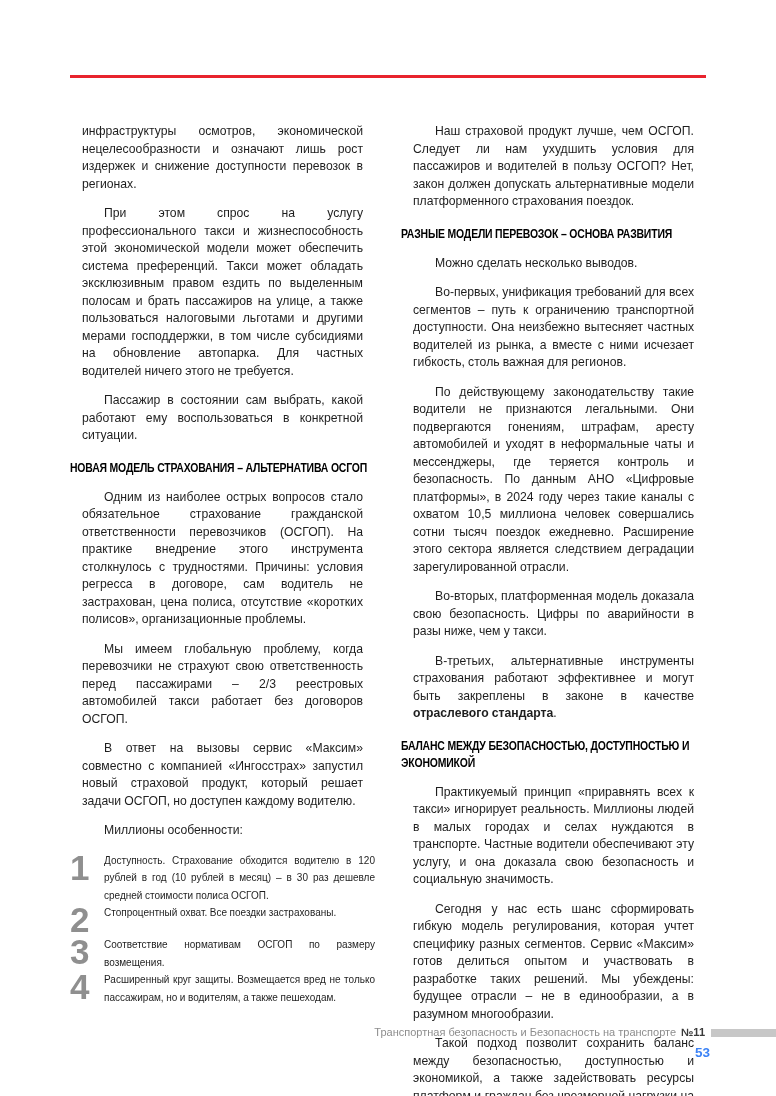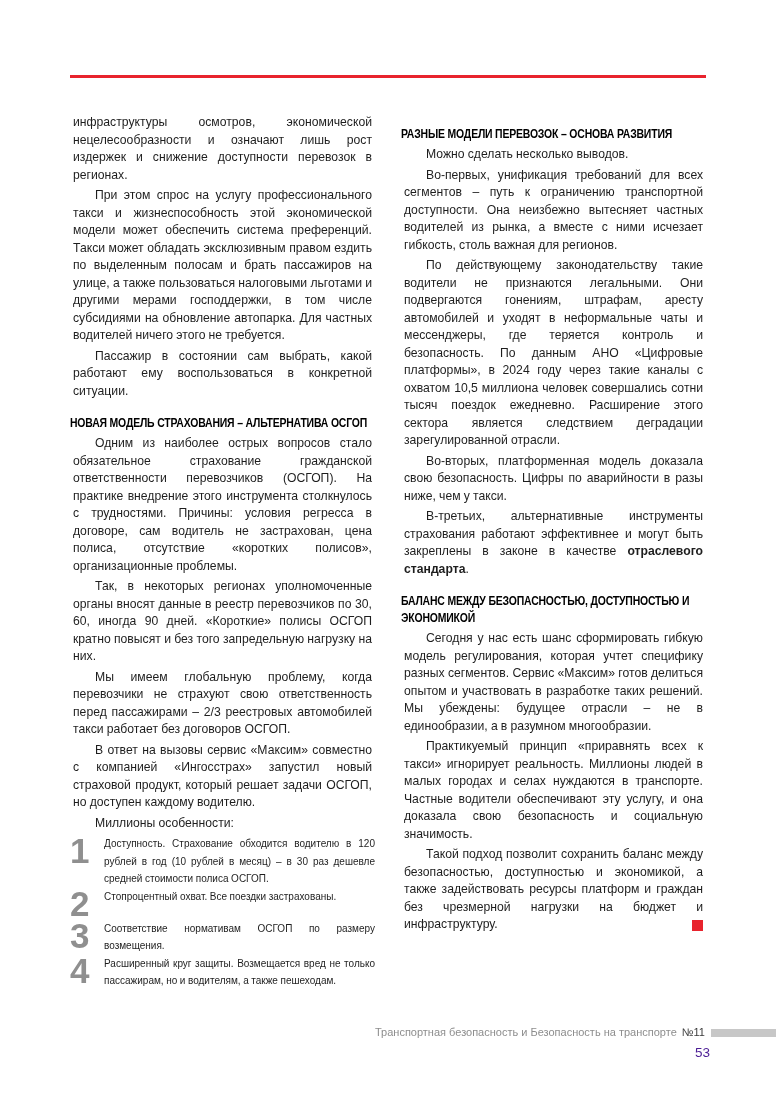--- a/index.html
+++ b/index.html
@@ -11,21 +11,21 @@
   .top-rule{
     position:absolute;left:70px;top:75px;width:636px;height:3px;
     background:#e8232d;
   }
   .columns{
     position:absolute;left:70px;top:111px;width:636px;
     display:grid;grid-template-columns:305px 305px;column-gap:26px;
   }
   .col{width:305px;}
   .col p{
-    margin:3px;font-size:12.2px;line-height:17.5px;
+    margin:12px;font-size:12.2px;line-height:17.5px;
     text-align:justify;text-indent:22px;hyphens:auto;
     -webkit-hyphens:auto;word-spacing:-0.2px;
   }
   .col p.no-indent{text-indent:0;}
   h2.section-heading{
     margin:15px 0 3px 0;font-size:12px;line-height:17px;font-weight:bold;
     color:#000;letter-spacing:-0.2px;width:352px;
     transform:scaleX(0.87);transform-origin:left top;
   }
   .features{margin:0;}
@@ -39,44 +39,43 @@
     hyphens:auto;-webkit-hyphens:auto;word-spacing:-0.2px;
   }
   .bold{font-weight:bold;}
   .endmark{
     float:right;width:11px;height:11px;background:#e8232d;margin-top:4px;
   }
   .footer-text{
     position:absolute;top:1026px;right:71px;font-size:11px;color:#8d8d8d;
     white-space:nowrap;
   }
-  .footer-issue{font-weight:normal;color:#3a3a3a;margin-left:5px;}
+  .footer-issue{font-weight:bold;color:#3a3a3a;margin-left:5px;}
   .footer-bar{
     position:absolute;top:1029px;right:0;width:65px;height:8px;background:#c7c7c7;
   }
   .page-number{
-    position:absolute;top:1045px;right:66px;font-size:13.5px;font-weight:normal;
-    color:#4c1d95;
+    position:absolute;top:1045px;right:66px;font-size:13.5px;font-weight:bold;
+    color:#3b82f6;
   }
 </style>
 </head>
 <body>
 
 <div class="top-rule"></div>
 
 <div class="columns">
 
   <div class="col">
     <p class="no-indent">инфраструктуры осмотров, экономической нецелесообразности и означают лишь рост издержек и снижение доступности перевозок в регионах.</p>
     <p>При этом спрос на услугу профессионального такси и жизнеспособность этой экономической модели может обеспечить система преференций. Такси может обладать эксклюзивным правом ездить по выделенным полосам и брать пассажиров на улице, а также пользоваться налоговыми льготами и другими мерами господдержки, в том числе субсидиями на обновление автопарка. Для частных водителей ничего этого не требуется.</p>
     <p>Пассажир в состоянии сам выбрать, какой работают ему воспользоваться в конкретной ситуации.</p>
 
     <h2 class="section-heading">НОВАЯ МОДЕЛЬ СТРАХОВАНИЯ – АЛЬТЕРНАТИВА ОСГОП</h2>
     <p>Одним из наиболее острых вопросов стало обязательное страхование гражданской ответственности перевозчиков (ОСГОП). На практике внедрение этого инструмента столкнулось с трудностями. Причины: условия регресса в договоре, сам водитель не застрахован, цена полиса, отсутствие «коротких полисов», организационные проблемы.</p>
-    <p>Так, в некоторых регионах уполномоченные органы вносят данные в реестр перевозчиков по 30, 60, иногда 90 дней. «Короткие» полисы ОСГОП кратно повысят и без того запредельную нагрузку на них.</p>
     <p>Мы имеем глобальную проблему, когда перевозчики не страхуют свою ответственность перед пассажирами – 2/3 реестровых автомобилей такси работает без договоров ОСГОП.</p>
     <p>В ответ на вызовы сервис «Максим» совместно с компанией «Ингосстрах» запустил новый страховой продукт, который решает задачи ОСГОП, но доступен каждому водителю.</p>
     <p>Миллионы особенности:</p>
 
     <div class="features">
       <div class="feature">
         <div class="feature-num">1</div>
         <div class="feature-text">Доступность. Страхование обходится водителю в 120 рублей в год (10 рублей в месяц) – в 30 раз дешевле средней стоимости полиса ОСГОП.</div>
       </div>
       <div class="feature">
@@ -88,30 +87,31 @@
         <div class="feature-text">Соответствие нормативам ОСГОП по размеру возмещения.</div>
       </div>
       <div class="feature">
         <div class="feature-num">4</div>
         <div class="feature-text">Расширенный круг защиты. Возмещается вред не только пассажирам, но и водителям, а также пешеходам.</div>
       </div>
     </div>
   </div>
 
   <div class="col">
+    <p>Наш страховой продукт лучше, чем ОСГОП. Следует ли нам ухудшить условия для пассажиров и водителей в пользу ОСГОП? Нет, закон должен допускать альтернативные модели платформенного страхования поездок.</p>
 
     <h2 class="section-heading">РАЗНЫЕ МОДЕЛИ ПЕРЕВОЗОК – ОСНОВА РАЗВИТИЯ</h2>
     <p>Можно сделать несколько выводов.</p>
     <p>Во-первых, унификация требований для всех сегментов – путь к ограничению транспортной доступности. Она неизбежно вытесняет частных водителей из рынка, а вместе с ними исчезает гибкость, столь важная для регионов.</p>
     <p>По действующему законодательству такие водители не признаются легальными. Они подвергаются гонениям, штрафам, аресту автомобилей и уходят в неформальные чаты и мессенджеры, где теряется контроль и безопасность. По данным АНО «Цифровые платформы», в 2024 году через такие каналы с охватом 10,5 миллиона человек совершались сотни тысяч поездок ежедневно. Расширение этого сектора является следствием деградации зарегулированной отрасли.</p>
     <p>Во-вторых, платформенная модель доказала свою безопасность. Цифры по аварийности в разы ниже, чем у такси.</p>
     <p><span>В-третьих, альтернативные инструменты страхования работают эффективнее и могут быть закреплены в законе в качестве </span><span class="bold">отраслевого стандарта</span><span>.</span></p>
 
     <h2 class="section-heading">БАЛАНС МЕЖДУ БЕЗОПАСНОСТЬЮ, ДОСТУПНОСТЬЮ И ЭКОНОМИКОЙ</h2>
+    <p>Практикуемый принцип «приравнять всех к такси» игнорирует реальность. Миллионы людей в малых городах и селах нуждаются в транспорте. Частные водители обеспечивают эту услугу, и она доказала свою безопасность и социальную значимость.</p>
     <p>Сегодня у нас есть шанс сформировать гибкую модель регулирования, которая учтет специфику разных сегментов. Сервис «Максим» готов делиться опытом и участвовать в разработке таких решений. Мы убеждены: будущее отрасли – не в единообразии, а в разумном многообразии.</p>
-    <p>Практикуемый принцип «приравнять всех к такси» игнорирует реальность. Миллионы людей в малых городах и селах нуждаются в транспорте. Частные водители обеспечивают эту услугу, и она доказала свою безопасность и социальную значимость.</p>
     <p><span>Такой подход позволит сохранить баланс между безопасностью, доступностью и экономикой, а также задействовать ресурсы платформ и граждан без чрезмерной нагрузки на бюджет и инфраструктуру.</span><span class="endmark"></span></p>
   </div>
 </div>
 
 <div class="footer-text"><span>Транспортная безопасность и Безопасность на транспорте</span><span class="footer-issue">№11</span></div>
 <div class="footer-bar"></div>
 <div class="page-number">53</div>
 
 </body></html>

